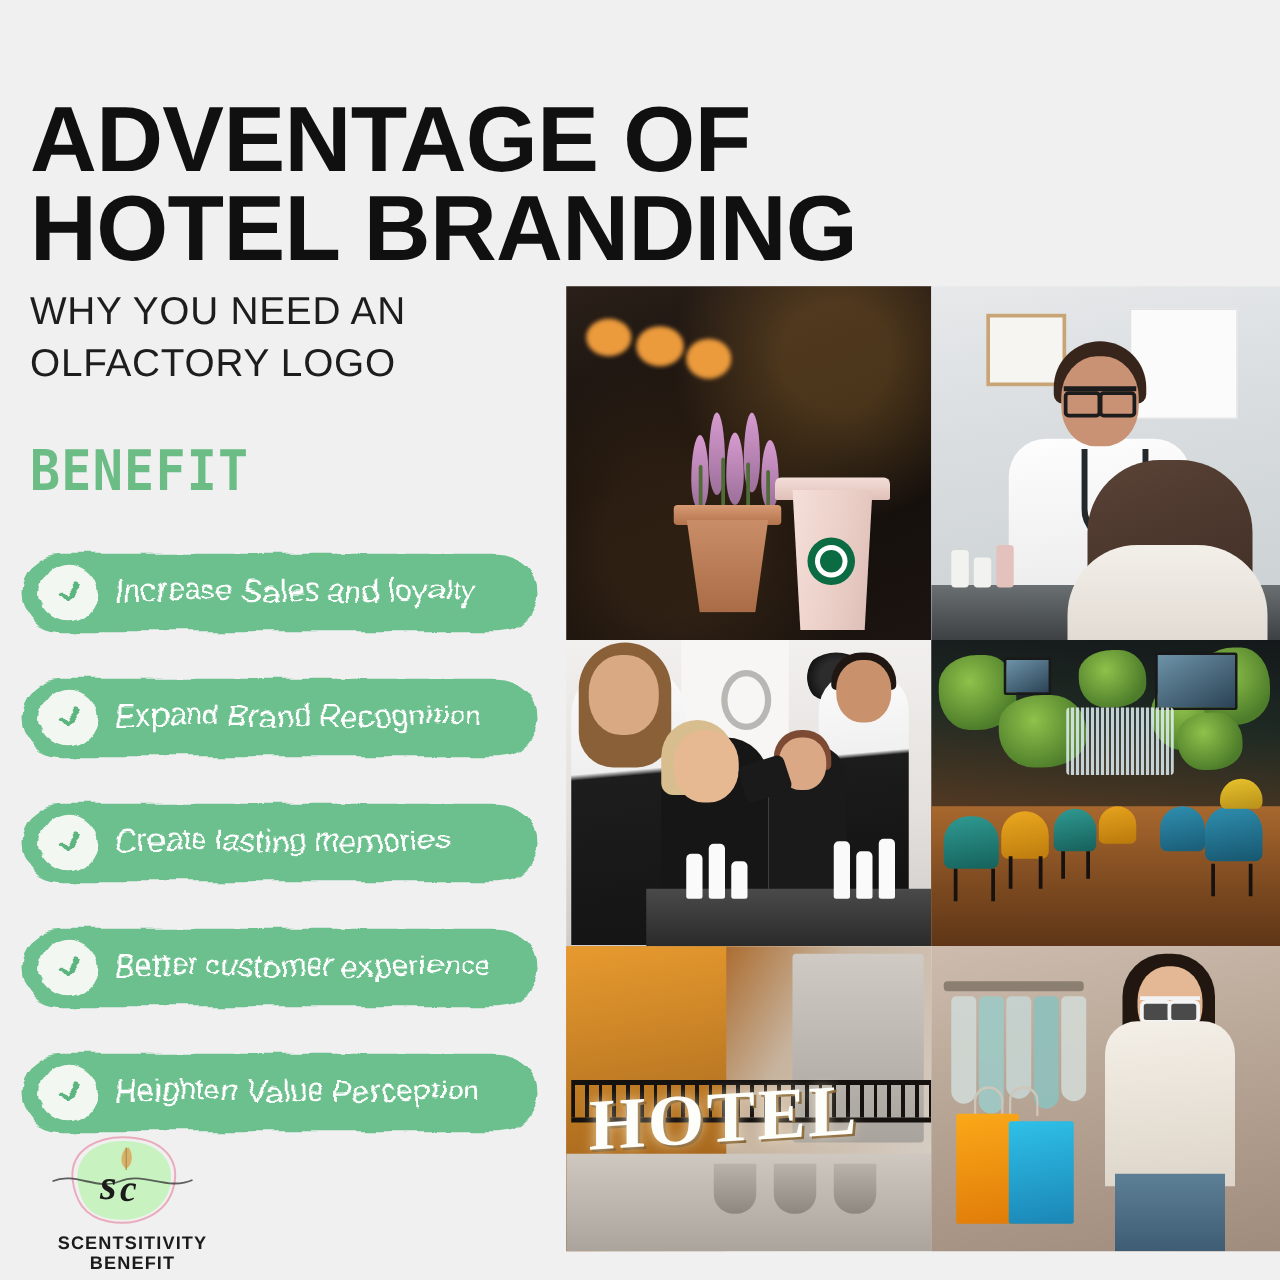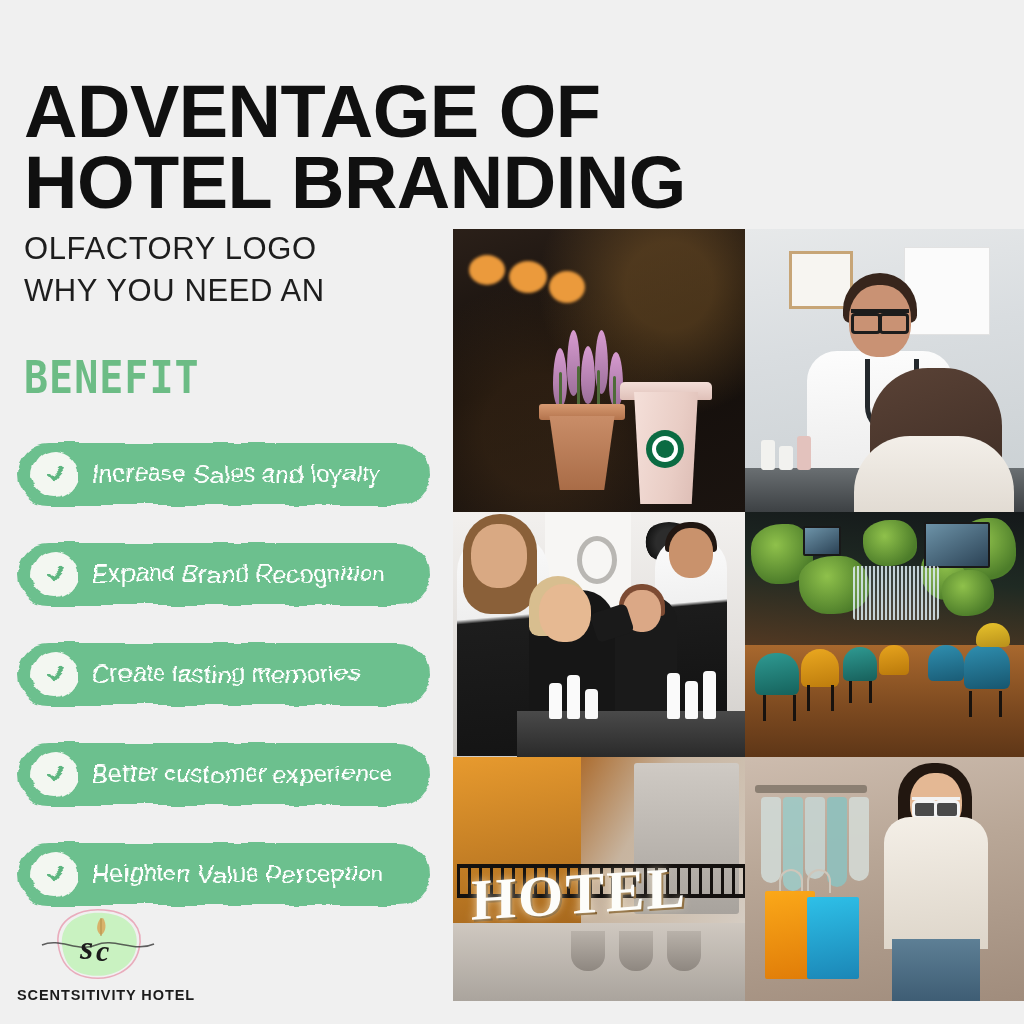--- a/index.html
+++ b/index.html
@@ -220,22 +220,22 @@
 <div id="poster">
 
   <div class="left-col">
 
     <h1 class="headline">
       <span>ADVENTAGE OF</span>
       <span class="l2">HOTEL BRANDING</span>
     </h1>
 
     <div class="subhead">
+      <div>WHY YOU NEED AN</div>
       <div>OLFACTORY LOGO</div>
-      <div>WHY YOU NEED AN</div>
     </div>
 
     <div class="benefit-word">BENEFIT</div>
 
     <div class="pill-list">
 
       <div class="pill">
         <span class="pill-check">
           <svg width="26" height="26" viewBox="0 0 26 26">
               <path d="M6 13.6 L10.6 18.4 L20 7.6" fill="none" stroke="#5cb57f" stroke-width="3.6" stroke-linecap="round" stroke-linejoin="round"></path>
@@ -287,21 +287,21 @@
         <svg width="120" height="78" viewBox="0 0 120 78">
           <path d="M24 40 C22 16 44 6 66 8 C92 10 102 26 98 44 C94 64 72 74 50 70 C32 67 26 56 24 40 Z" fill="#c9f2c1"></path>
           <path d="M20 38 C18 14 42 3 66 5 C94 7 106 24 101 44 C96 66 72 77 48 72 C29 68 22 55 20 38 Z" fill="none" stroke="#e8a0b3" stroke-width="1.6" opacity=".85"></path>
           <path d="M4 40 C22 32 40 48 58 40 C76 32 96 48 116 39" fill="none" stroke="#3a3a3a" stroke-width="1.5" opacity=".8"></path>
           <path d="M62 14 C58 20 58 27 63 30 C68 27 69 19 65 13 Z" fill="#d8b26a"></path>
           <path d="M63 13 L63 31" stroke="#b08e48" stroke-width="1"></path>
           <text x="42" y="54" font-family="Liberation Serif, serif" font-style="italic" font-size="34" font-weight="700" fill="#1b1b1b">s</text>
           <text x="58" y="56" font-family="Liberation Serif, serif" font-style="italic" font-size="30" font-weight="700" fill="#1b1b1b">c</text>
         </svg>
       </div>
-      <div class="logo-name">SCENTSITIVITY HOTEL</div>
+      <div class="logo-name">SCENTSITIVITY BENEFIT</div>
     </div>
 
   </div>
 
   <div class="grid">
 
     <div class="cell c-coffee">
       <div class="bokeh" style="left:16px;top:26px;width:36px;height:30px;"></div>
       <div class="bokeh" style="left:56px;top:32px;width:38px;height:32px;"></div>
       <div class="bokeh" style="left:96px;top:42px;width:36px;height:32px;"></div>

